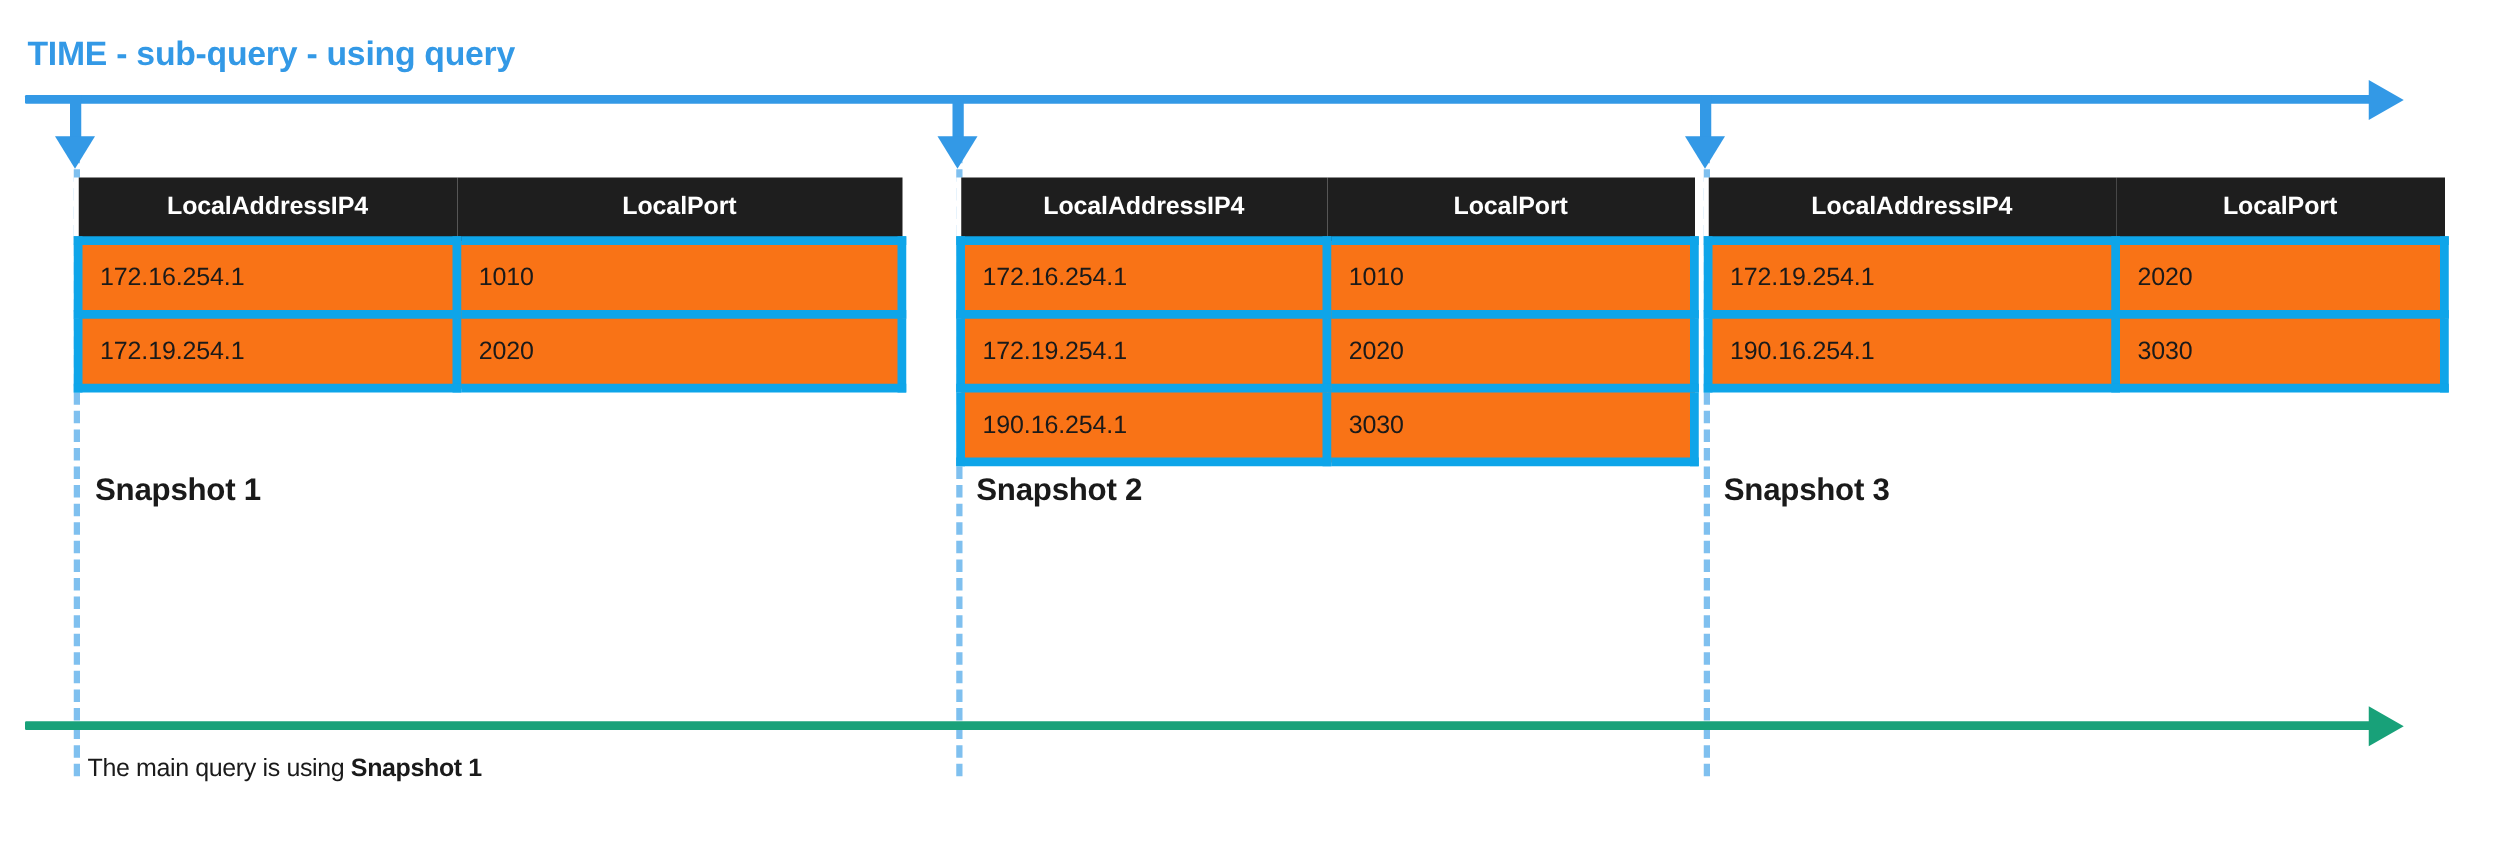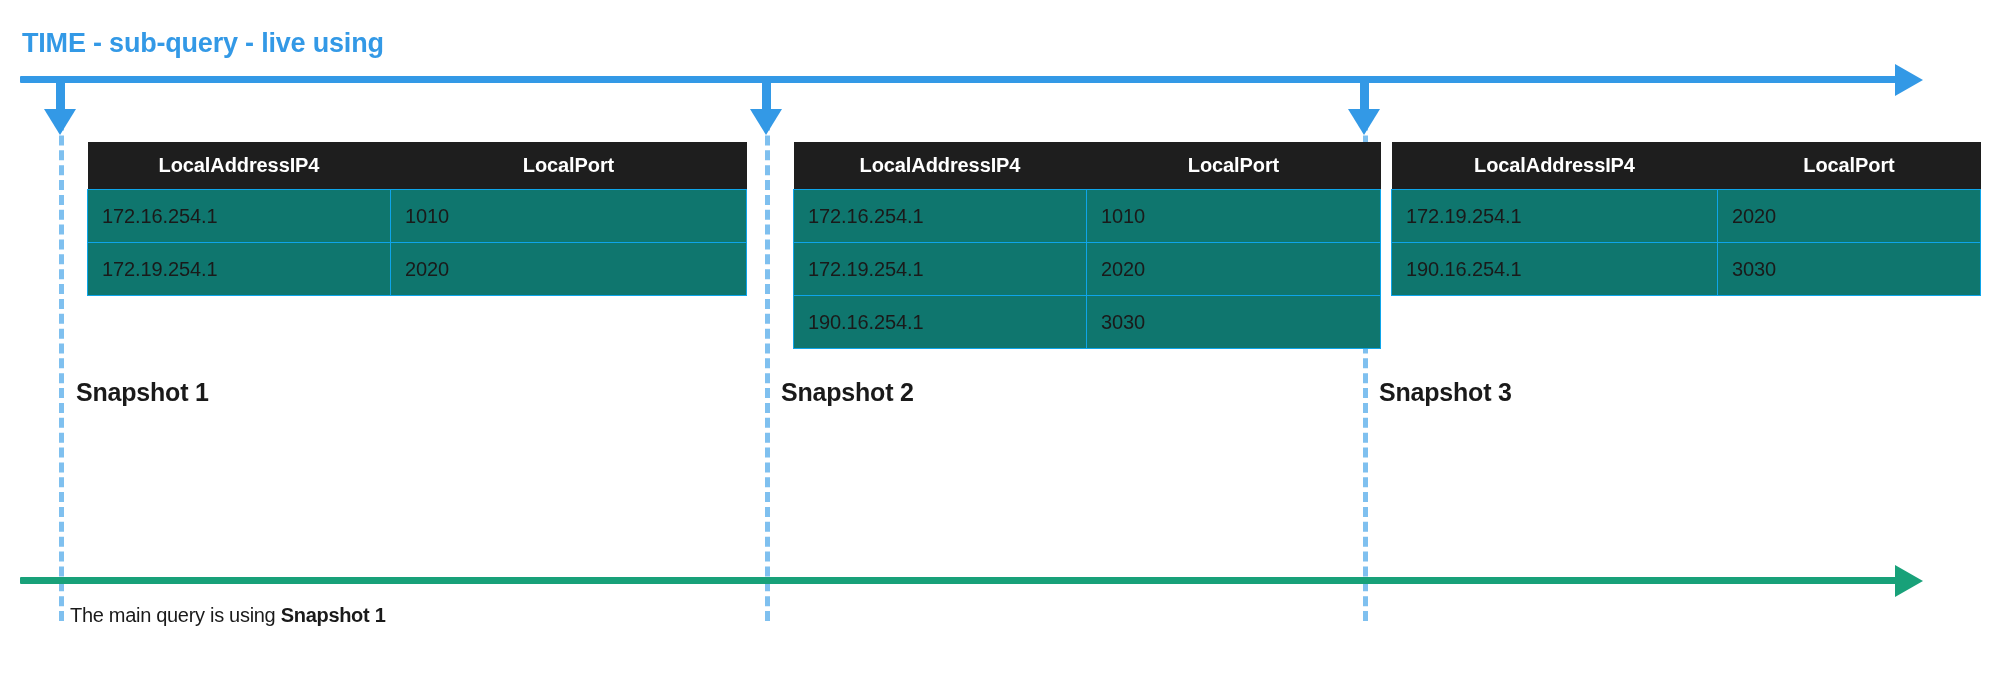--- a/index.html
+++ b/index.html
@@ -75,40 +75,39 @@
     border-right: 16px solid transparent;
     border-top: 26px solid #3399e6;
   }
 
   
   .snap-table {
     position: absolute;
     border-collapse: collapse;
     background: #ffffff;
     table-layout: fixed;
-    margin-left: 28px;
   }
   .snap-table th {
     background: #1e1e1e;
     color: #ffffff;
     font-size: 20px;
     font-weight: bold;
     text-align: center;
     height: 47px;
     padding: 0 8px;
     border: none;
     letter-spacing: -0.1px;
   }
   .snap-table td {
     font-size: 20px;
     color: #1a1a1a;
     height: 52px;
     padding: 0 0 0 14px;
-    border: 1px solid #0ea5e9;
-    background: #0f766e;
+    border: 7px solid #0ea5e9;
+    background: #f97316;
     letter-spacing: -0.1px;
   }
 
   
   .snap-caption {
     position: absolute;
     top: 378px;
     font-size: 25px;
     font-weight: bold;
     color: #1a1a1a;
@@ -125,21 +124,21 @@
     white-space: nowrap;
     letter-spacing: -0.3px;
   }
   .use-caption b { font-weight: bold; }
 </style>
 </head>
 <body>
 
 <div id="canvas">
 
-  <div class="tl-title" id="sub-title">TIME - sub-query - live using</div>
+  <div class="tl-title" id="sub-title">TIME - sub-query - using query</div>
   <div class="axis" id="sub-axis"></div>
   <div class="axis-head" id="sub-axis-head"></div>
 
   <div class="guide" style="left:59px"></div>
   <div class="guide" style="left:765px"></div>
   <div class="guide" style="left:1363px"></div>
 
   <div class="down-arrow" style="left:56px"></div>
   <div class="down-arrow" style="left:762px"></div>
   <div class="down-arrow" style="left:1360px"></div>

